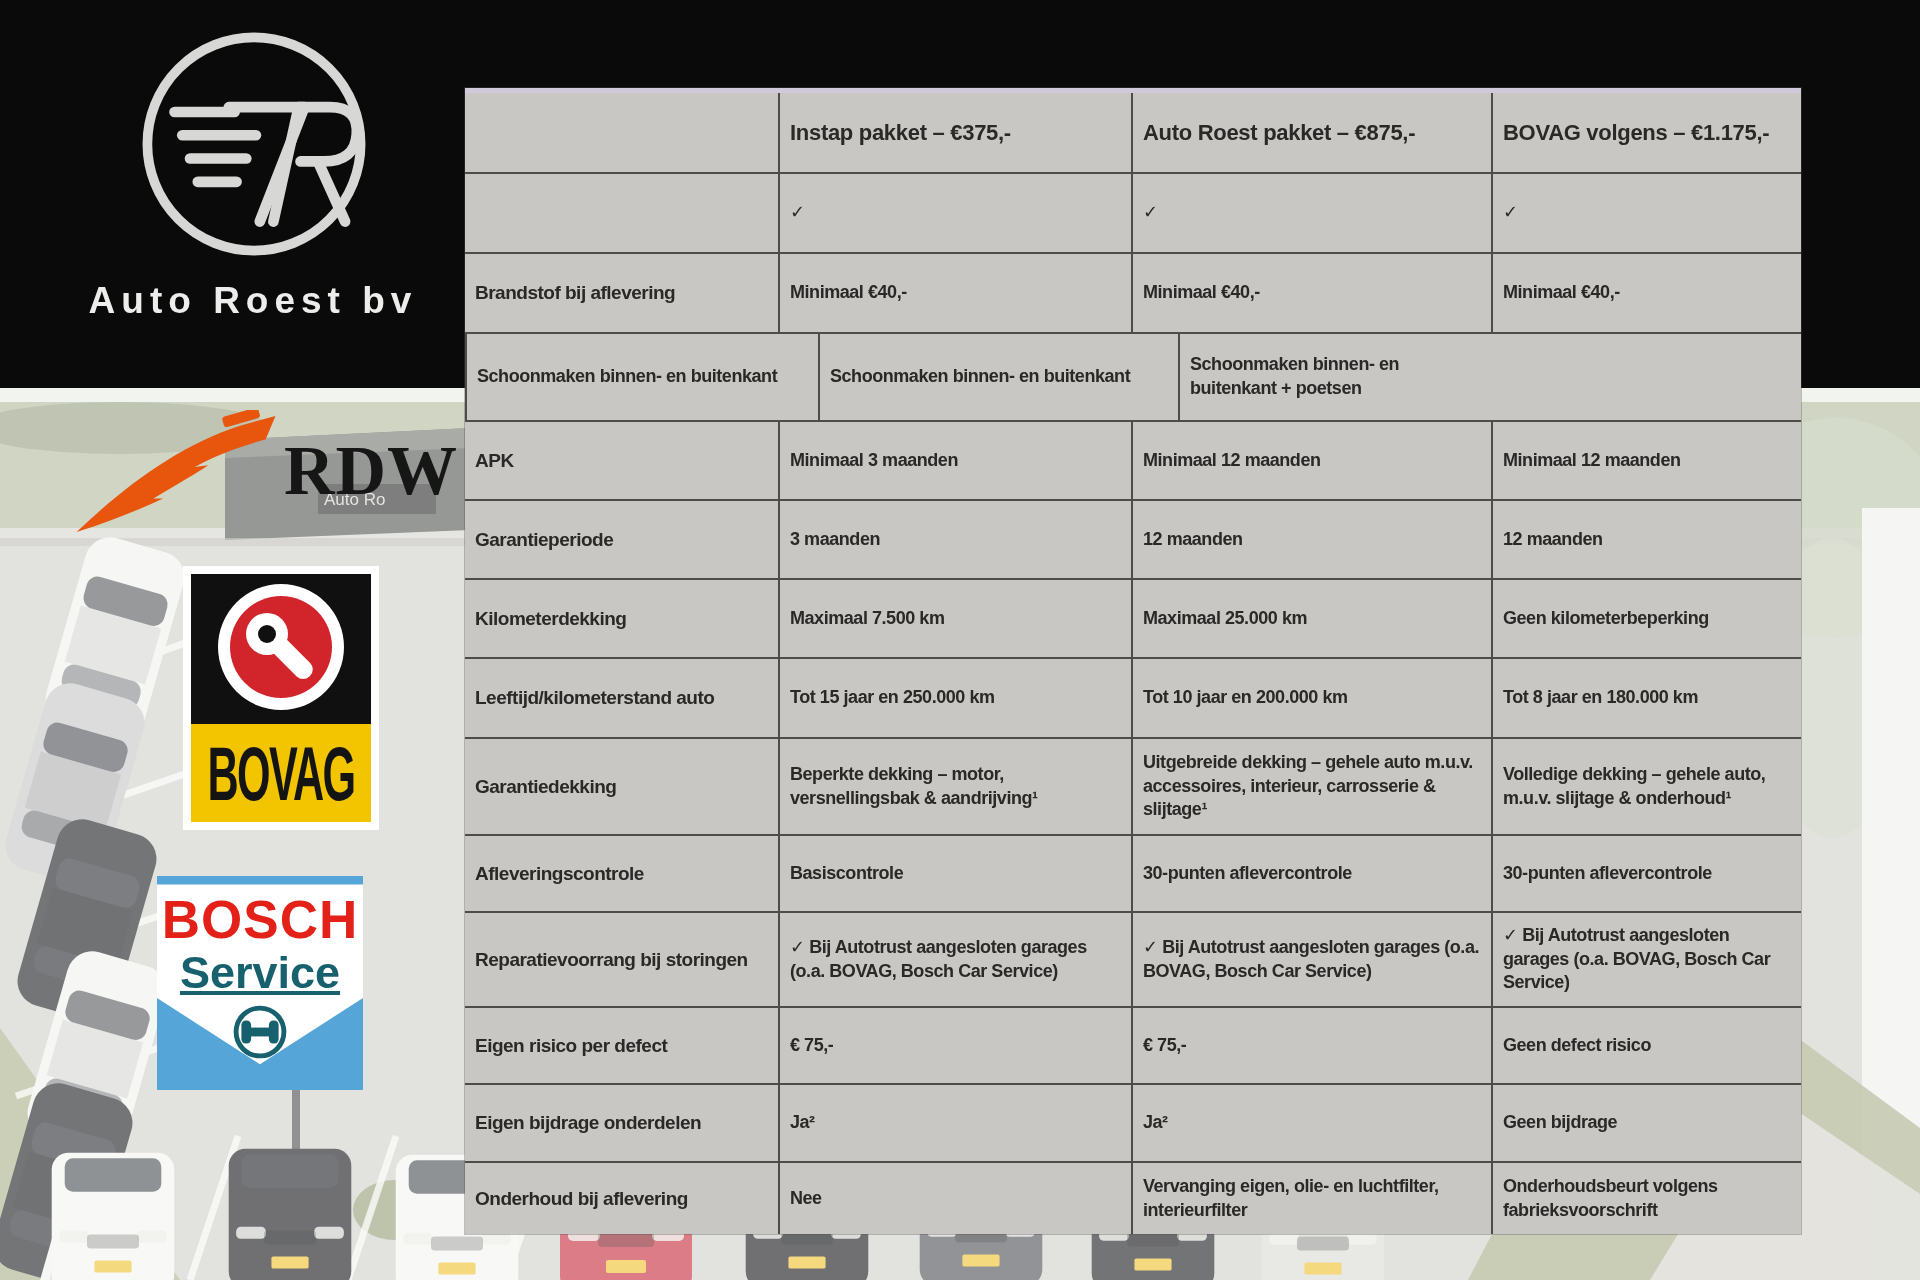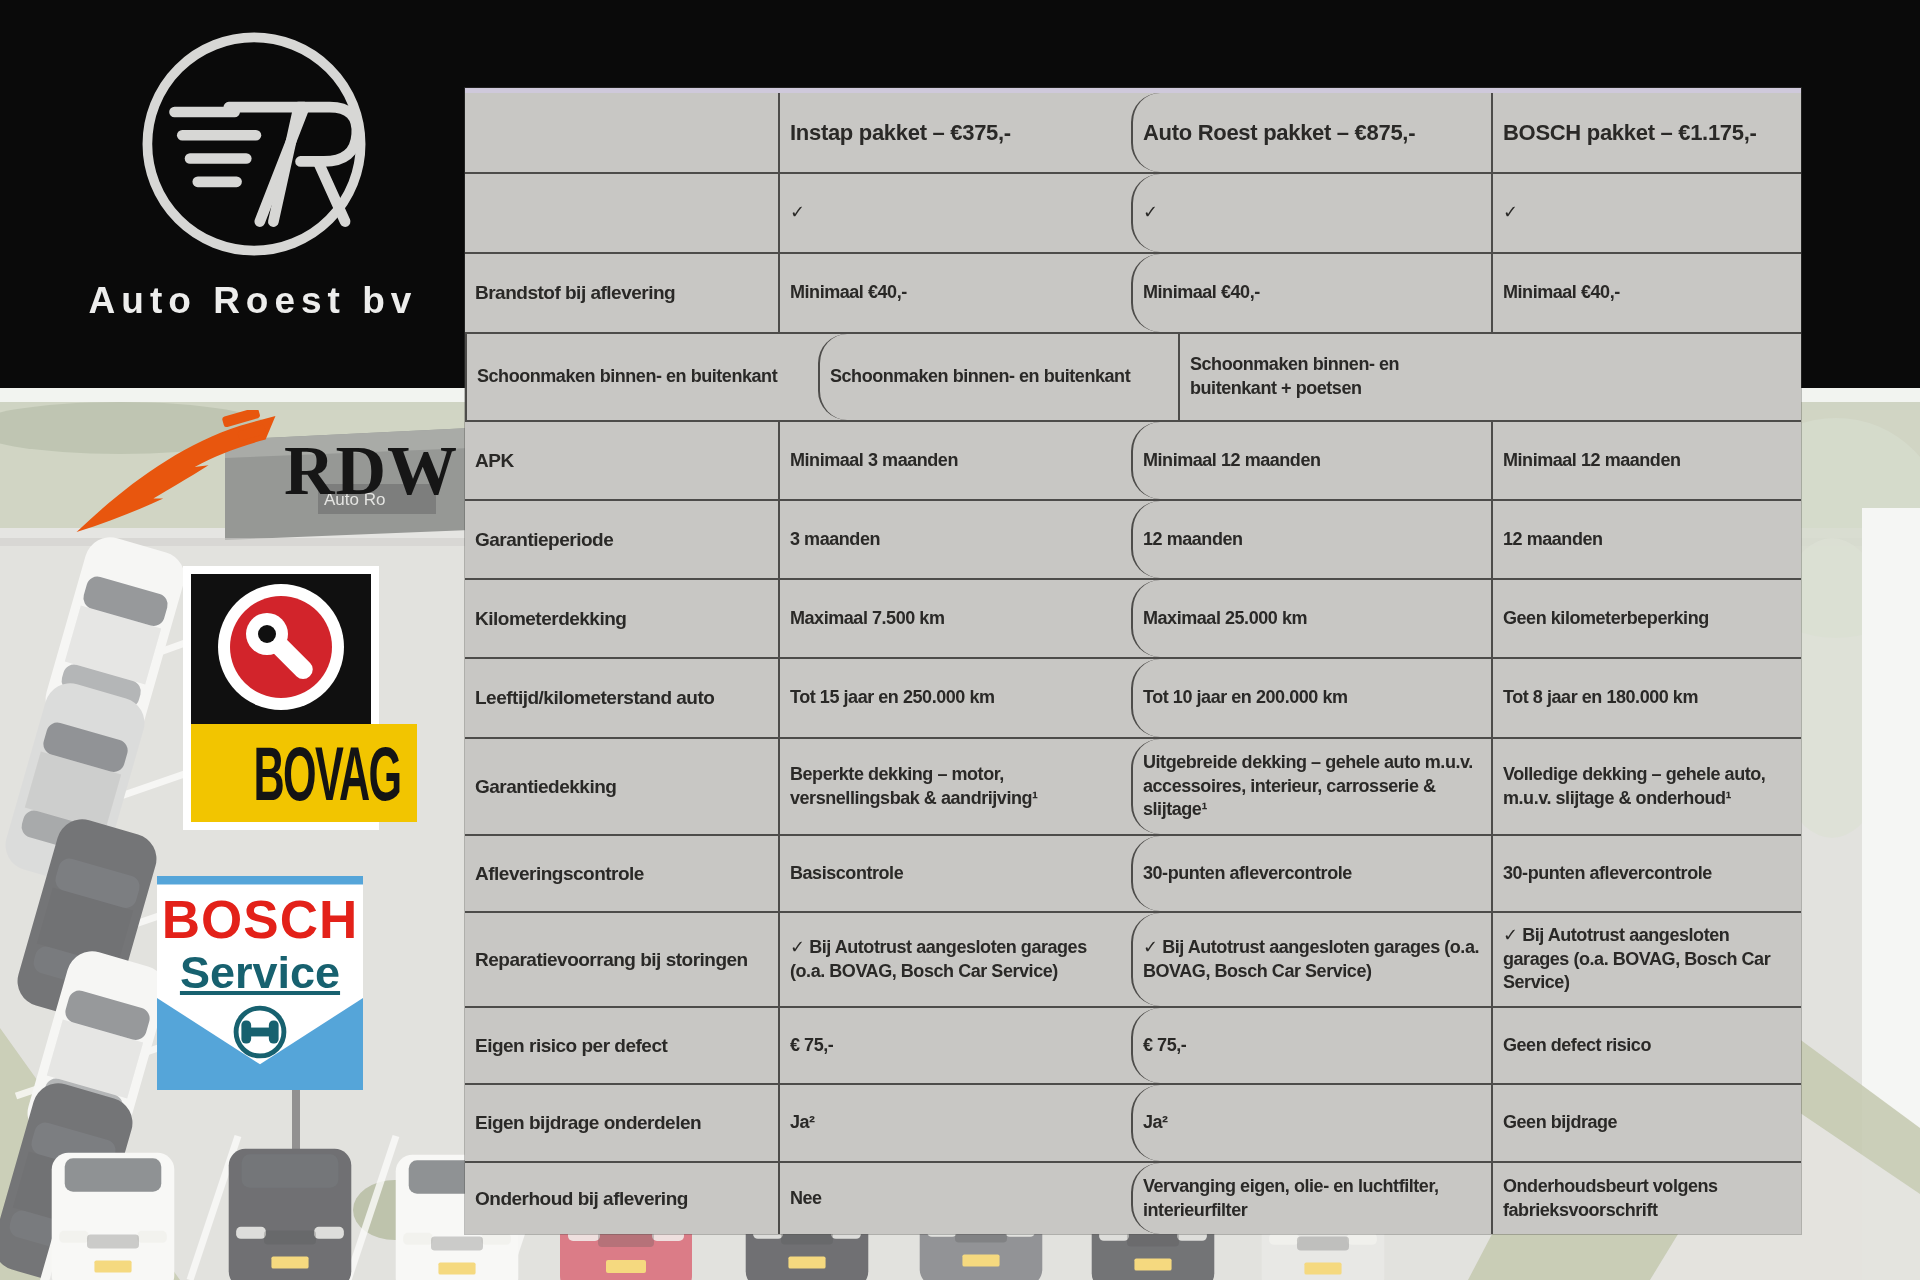--- a/index.html
+++ b/index.html
@@ -19,21 +19,21 @@
   .rdw{position:absolute;left:72px;top:410px;display:flex;align-items:flex-start;}
   .rdw-wing{width:208px;height:128px;}
   .rdw-text{font-family:"Liberation Serif","DejaVu Serif",serif;font-size:70px;font-weight:700;
             color:#161616;line-height:1;margin:26px 0 0 4px;letter-spacing:1px;}
 
   
   .bovag{position:absolute;left:183px;top:566px;width:196px;height:264px;background:#ffffff;
          padding:8px;box-sizing:border-box;}
   .bovag-top{position:relative;width:100%;height:150px;background:#101010;}
   .bovag-top svg{display:block;width:100%;height:100%;}
-  .bovag-band{width:100%;height:98px;background:#f2c500;display:flex;align-items:center;justify-content:center;overflow:hidden;padding-left:46px;}
+  .bovag-band{width:100%;height:98px;background:#f2c500;display:flex;align-items:center;justify-content:center;overflow:hidden;}
   .bovag-text{font-size:54px;font-weight:800;color:#141414;transform:scale(.80,1.42);letter-spacing:-2px;}
 
   
   .bosch{position:absolute;left:157px;top:876px;width:206px;height:214px;background:#55a5d9;}
   .bosch-shield{position:absolute;left:0;top:0;width:100%;height:100%;background:#ffffff;
                 clip-path:polygon(0 4%,100% 4%,100% 57%,50% 88%,0 57%);}
   .bosch-inner{position:absolute;left:0;top:0;width:100%;text-align:center;padding-top:16px;}
   .bosch-brand{color:#e32119;font-size:53px;font-weight:800;letter-spacing:1px;line-height:1.05;}
   .bosch-service{color:#17616f;font-size:45px;font-weight:800;line-height:1.1;text-decoration:underline;}
   .bosch-armature{margin-top:4px;}
@@ -41,21 +41,21 @@
   
   .pakket-table{position:absolute;left:465px;top:88px;width:1336px;
                 border-top:5px solid #cfc9db;background:#c8c7c4;
                 outline:1px solid rgba(80,79,77,.35);}
   .trow{display:flex;border-bottom:2px solid #4d4c4a;}
   .trow:last-child{border-bottom:none;}
   .cell{box-sizing:border-box;display:flex;align-items:center;padding:22px 10px;
         color:#2a2927;font-weight:700;}
   .lab{width:313px;font-size:19px;letter-spacing:-.5px;white-space:nowrap;}
   .c1{width:353px;border-left:2px solid #4d4c4a;}
-  .c2{width:360px;border-left:2px solid #4d4c4a;border-radius:29px;}
+  .c2{width:360px;border-left:2px solid #4d4c4a;}
   .c3{width:310px;border-left:2px solid #4d4c4a;}
   .val{font-size:18px;letter-spacing:-.45px;line-height:1.32;}
   .hdr{font-size:22px;letter-spacing:-.3px;}
 </style>
 </head>
 <body>
 
 <div class="screen">
 
   <svg class="photo" viewBox="0 0 1920 892" preserveAspectRatio="none">
@@ -214,21 +214,21 @@
       </div>
     </div>
   </div>
 
   <div class="pakket-table">
 
     <div class="trow" style="height:79px">
       <div class="cell lab"></div>
       <div class="cell c1 hdr">Instap pakket – €375,-</div>
       <div class="cell c2 hdr">Auto Roest pakket – €875,-</div>
-      <div class="cell c3 hdr">BOSCH pakket – €1.175,-</div>
+      <div class="cell c3 hdr">BOVAG volgens – €1.175,-</div>
     </div>
 
     <div class="trow" style="height:78px">
       <div class="cell lab"></div>
       <div class="cell c1 val">✓</div>
       <div class="cell c2 val">✓</div>
       <div class="cell c3 val">✓</div>
     </div>
 
     <div class="trow" style="height:78px">

